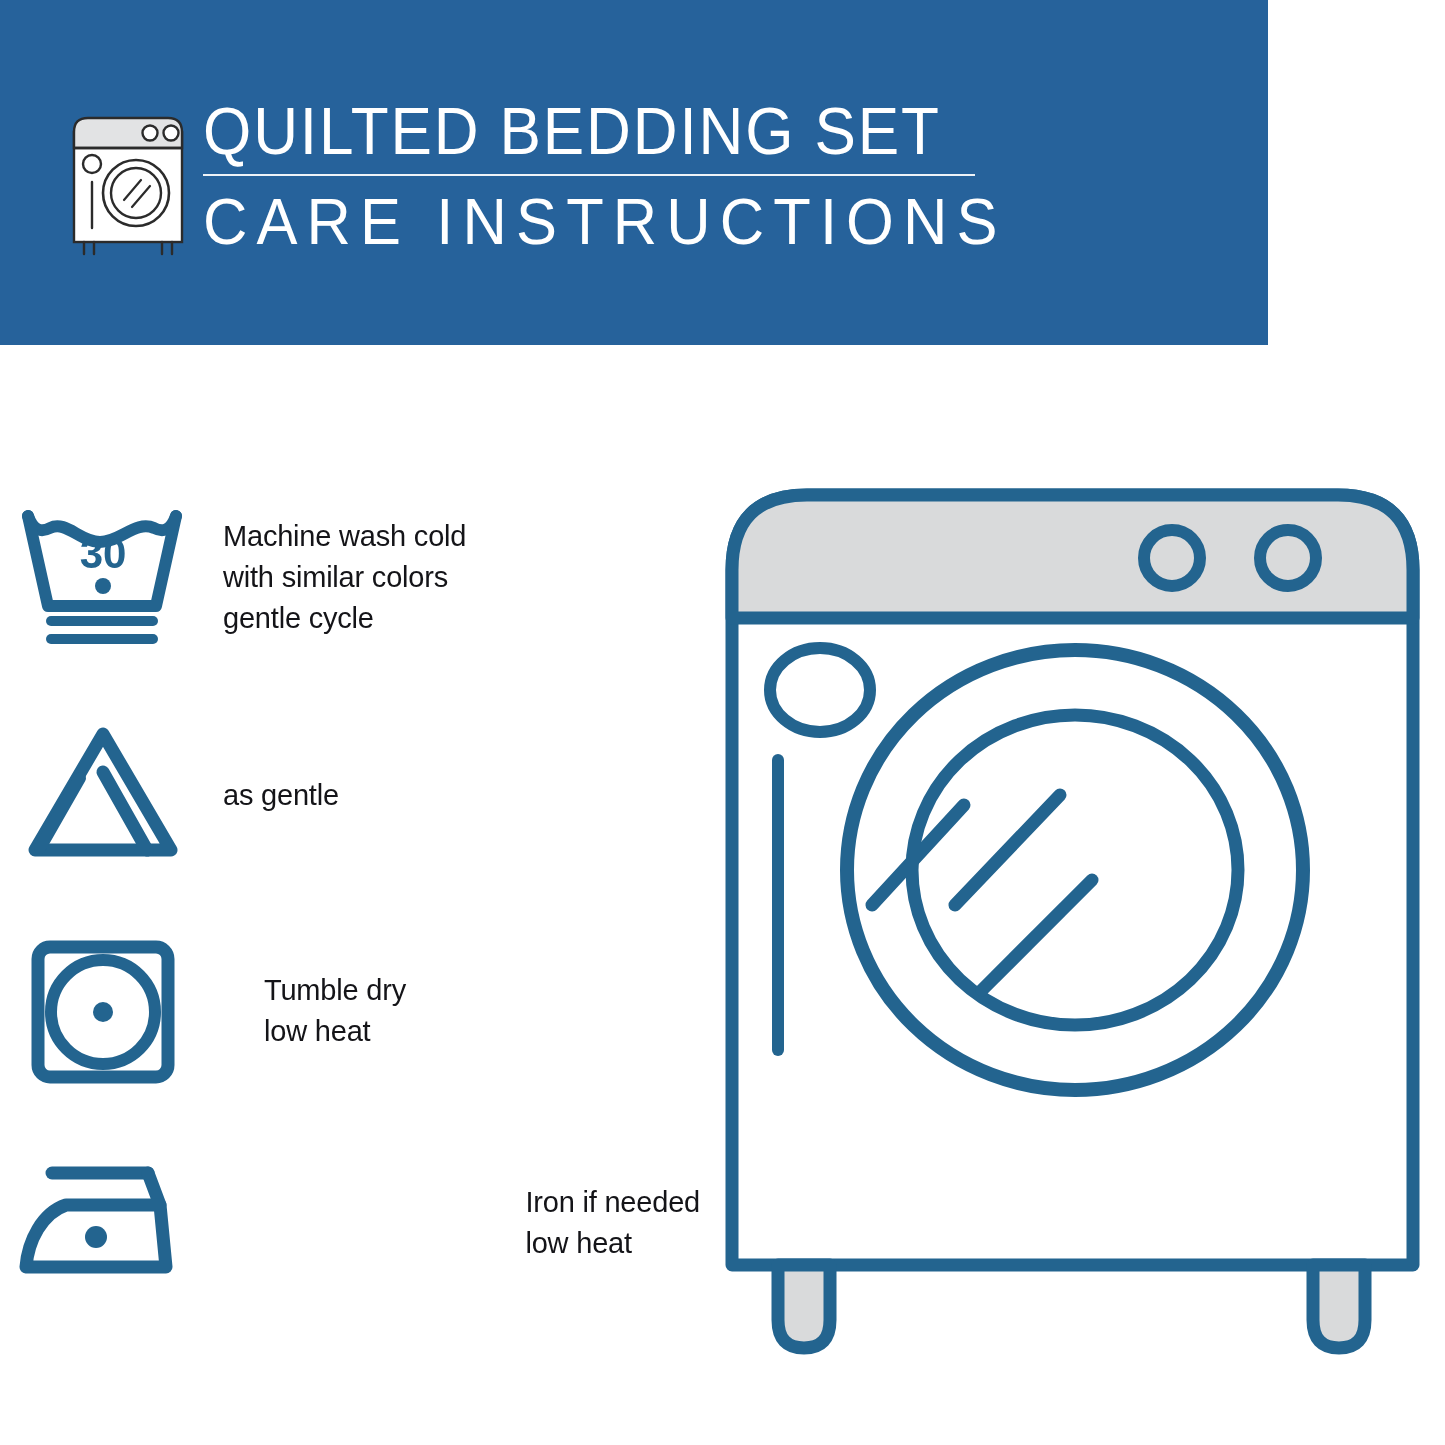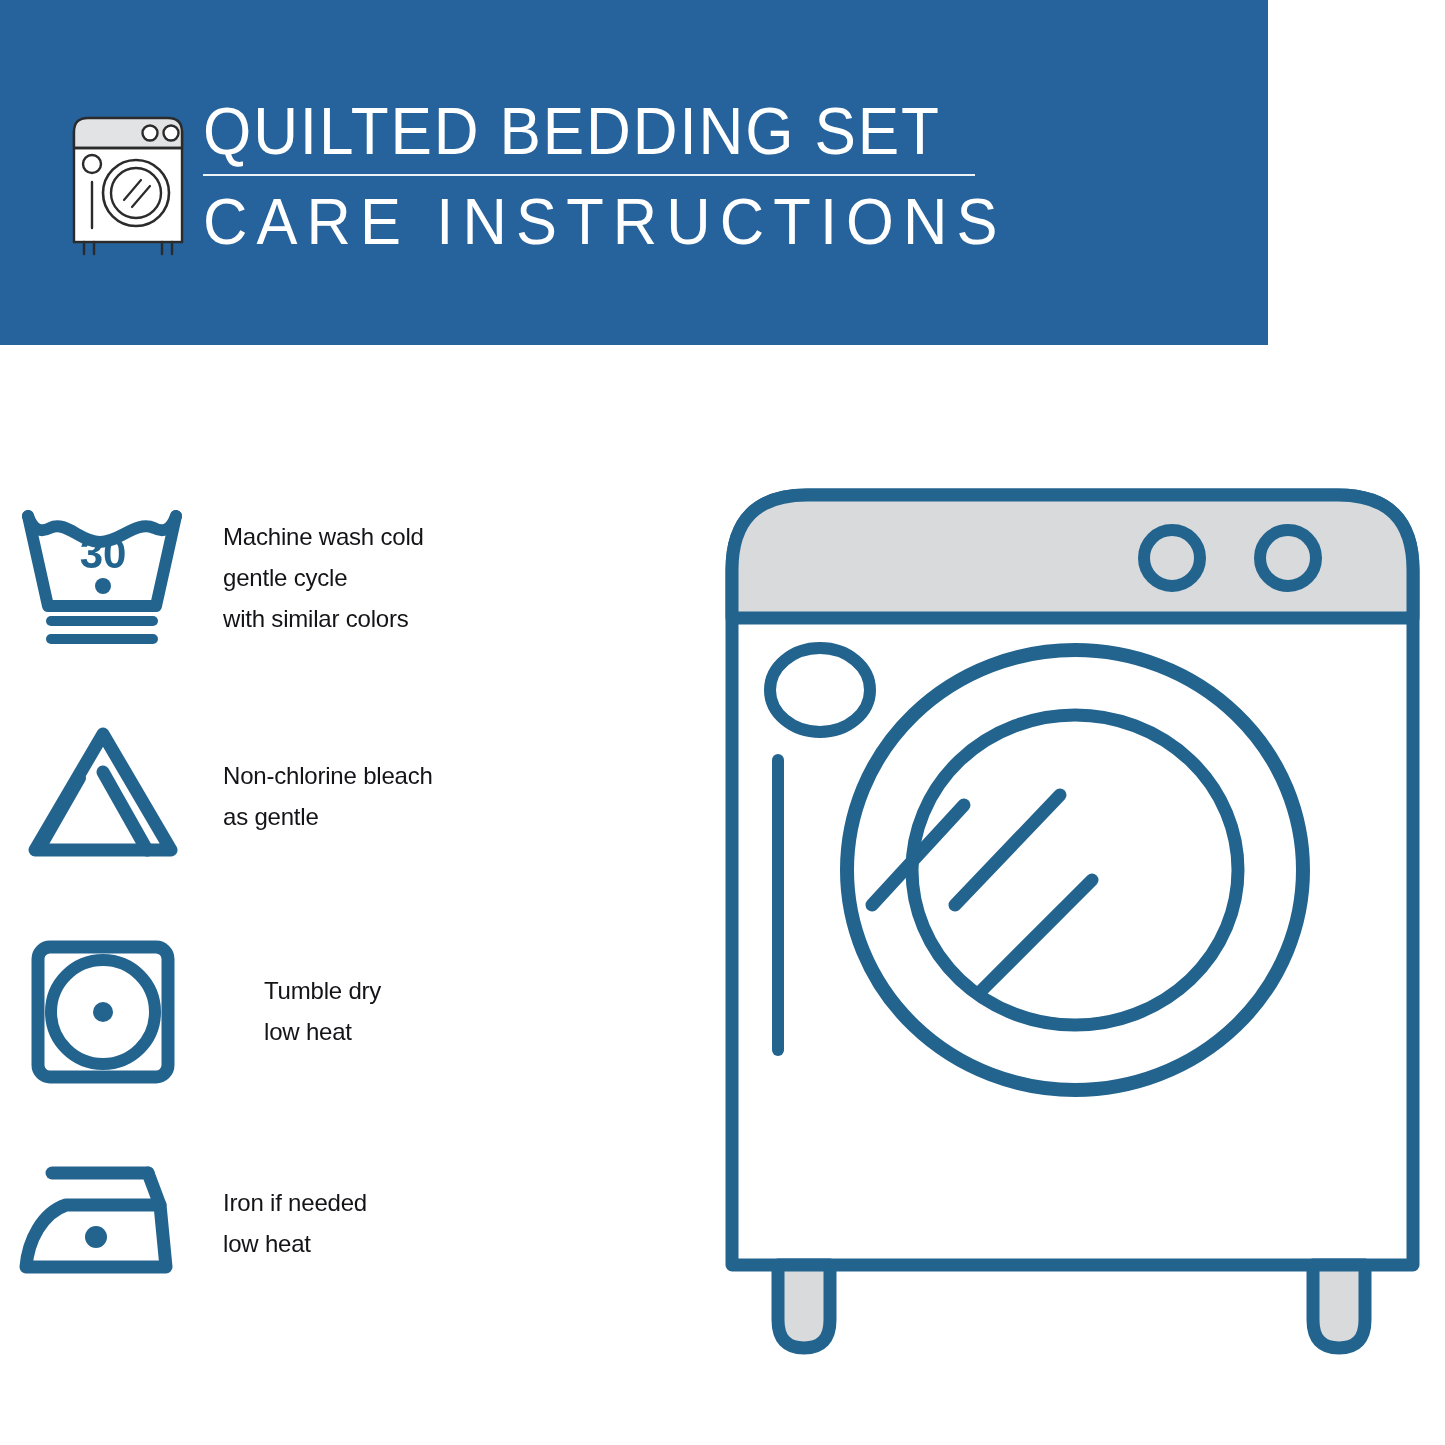--- a/index.html
+++ b/index.html
@@ -91,33 +91,33 @@
     position: absolute;
     left: 0;
     width: 700px;
     display: flex;
     align-items: center;
   }
 
   .care-row.r0 { top: 150px; }
   .care-row.r1 { top: 368px; }
   .care-row.r2 { top: 583px; gap: 41px; }
-  .care-row.r3 { top: 795px; }
+  .care-row.r3 { top: 795px; justify-content: space-between; }
 
   .care-symbol {
     width: 205px;
     min-width: 205px;
     height: 165px;
     display: flex;
     align-items: center;
     justify-content: center;
   }
 
   .care-text {
-    font-size: 24px;
+    font-size: 29px;
     line-height: 41px;
     color: #141418;
     font-weight: 400;
     letter-spacing: -0.2px;
     padding-left: 18px;
   }
 
   .care-text .ln { display: block; white-space: nowrap; }
 
   
@@ -185,39 +185,38 @@
           <text x="95" y="70" font-family="'Liberation Sans', sans-serif" font-size="42" font-weight="700" fill="#23648f" text-anchor="middle">30</text>
 
           <circle cx="95" cy="88" r="8" fill="#23648f"></circle>
 
           <rect x="38" y="118" width="112" height="10" rx="5" fill="#23648f"></rect>
           <rect x="38" y="136" width="112" height="10" rx="5" fill="#23648f"></rect>
         </svg>
       </div>
       <div class="care-text">
         <span class="ln">Machine wash cold</span>
+        <span class="ln">with similar colors</span>
         <span class="ln">gentle cycle</span>
-        <span class="ln">with similar colors</span>
       </div>
     </div>
 
     <div class="care-row r1">
       <div class="care-symbol">
         <svg viewBox="0 0 190 160" width="190" height="160" aria-hidden="true">
           <g fill="none" stroke="#23648f" stroke-width="13" stroke-linecap="round" stroke-linejoin="round">
 
             <path d="M95 18 L163 134 L27 134 Z"></path>
 
             <path d="M95 56 L139 134"></path>
             <path d="M72 62 L32 132" stroke-width="12"></path>
           </g>
         </svg>
       </div>
       <div class="care-text">
-        <span class="ln">Non-chlorine bleach</span>
         <span class="ln">as gentle</span>
       </div>
     </div>
 
     <div class="care-row r2">
       <div class="care-symbol">
         <svg viewBox="0 0 190 160" width="190" height="160" aria-hidden="true">
           <g fill="none" stroke="#23648f" stroke-linecap="round" stroke-linejoin="round">
             <rect x="30" y="16" width="130" height="130" rx="12" stroke-width="13"></rect>
             <circle cx="95" cy="81" r="52" stroke-width="12"></circle>

